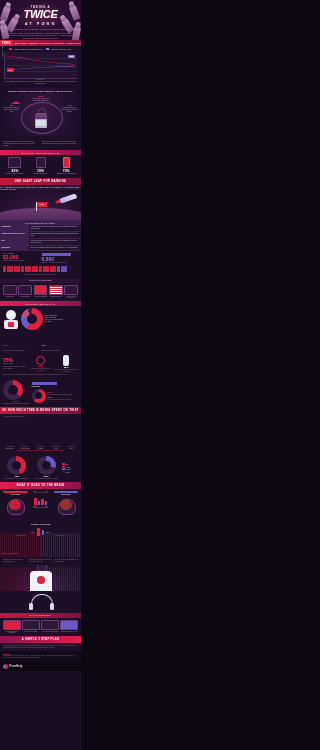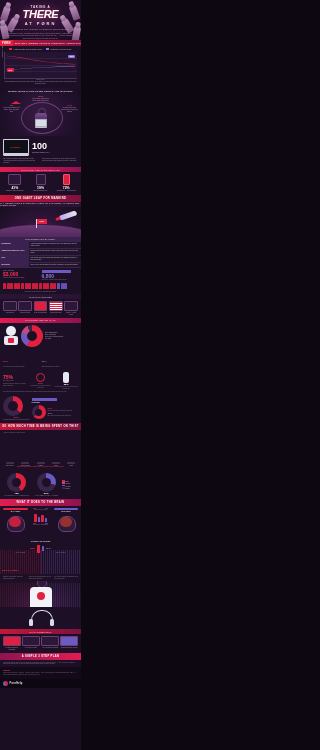--- a/index.html
+++ b/index.html
@@ -212,21 +212,21 @@
   <div class="sec hero">
     <div class="hands">
       <span class="hand h1"></span>
       <span class="hand h2"></span>
       <span class="hand h3"></span>
       <span class="hand h4"></span>
       <span class="hand h5"></span>
       <span class="hand h6"></span>
     </div>
     <div class="kicker">TAKING A</div>
-    <div class="bigtitle">THERE</div>
+    <div class="bigtitle">TWICE</div>
     <div class="subtitle">AT PØRN</div>
     <div class="tagline">Cracking the triangle of Explicit Experiments</div>
     <div class="lede">Pornography is more accessible now than at any point in human history. What was once hidden behind counters is now a tap away on every device we own — and the data shows just how deeply it has woven itself into daily life.</div>
   </div>
 
   <div class="hdrbar bandred">
     <span class="hdrtag">PØRN</span>
     <span class="hdrtxt">THE NET-GENERATION'S PERFECT ADDICTION</span>
   </div>
 
@@ -280,32 +280,20 @@
       <span class="phead"></span>
       <span class="pbody"></span>
     </div>
     <div class="laptop">
       <div class="lscr"></div>
       <div class="lbase"></div>
     </div>
   </div>
 
   <div class="sec statsec">
-    <div class="statrow">
-      <div class="lap2">
-        <div class="s">
-          <span>LOADING...</span>
-        </div>
-        <div class="b"></div>
-      </div>
-      <div>
-        <div class="bignum">100</div>
-        <div class="bigsub">MILLION VISITS A DAY</div>
-      </div>
-    </div>
     <div style="display:flex;gap:3px;margin-top:2px">
       <div class="blurb" style="flex:1">The largest adult sites now out-traffic Netflix, Amazon and Twitter combined on an average weekday.</div>
       <div class="blurb" style="flex:1">More video is uploaded to these platforms every week than the major studios release in a decade.</div>
     </div>
   </div>
 
   <div class="band2 bandpink">WHAT THEY ARE WATCHING IT ON</div>
   <div class="three">
     <div class="tcard">
       <div class="ticon" style="width:11px"></div>

